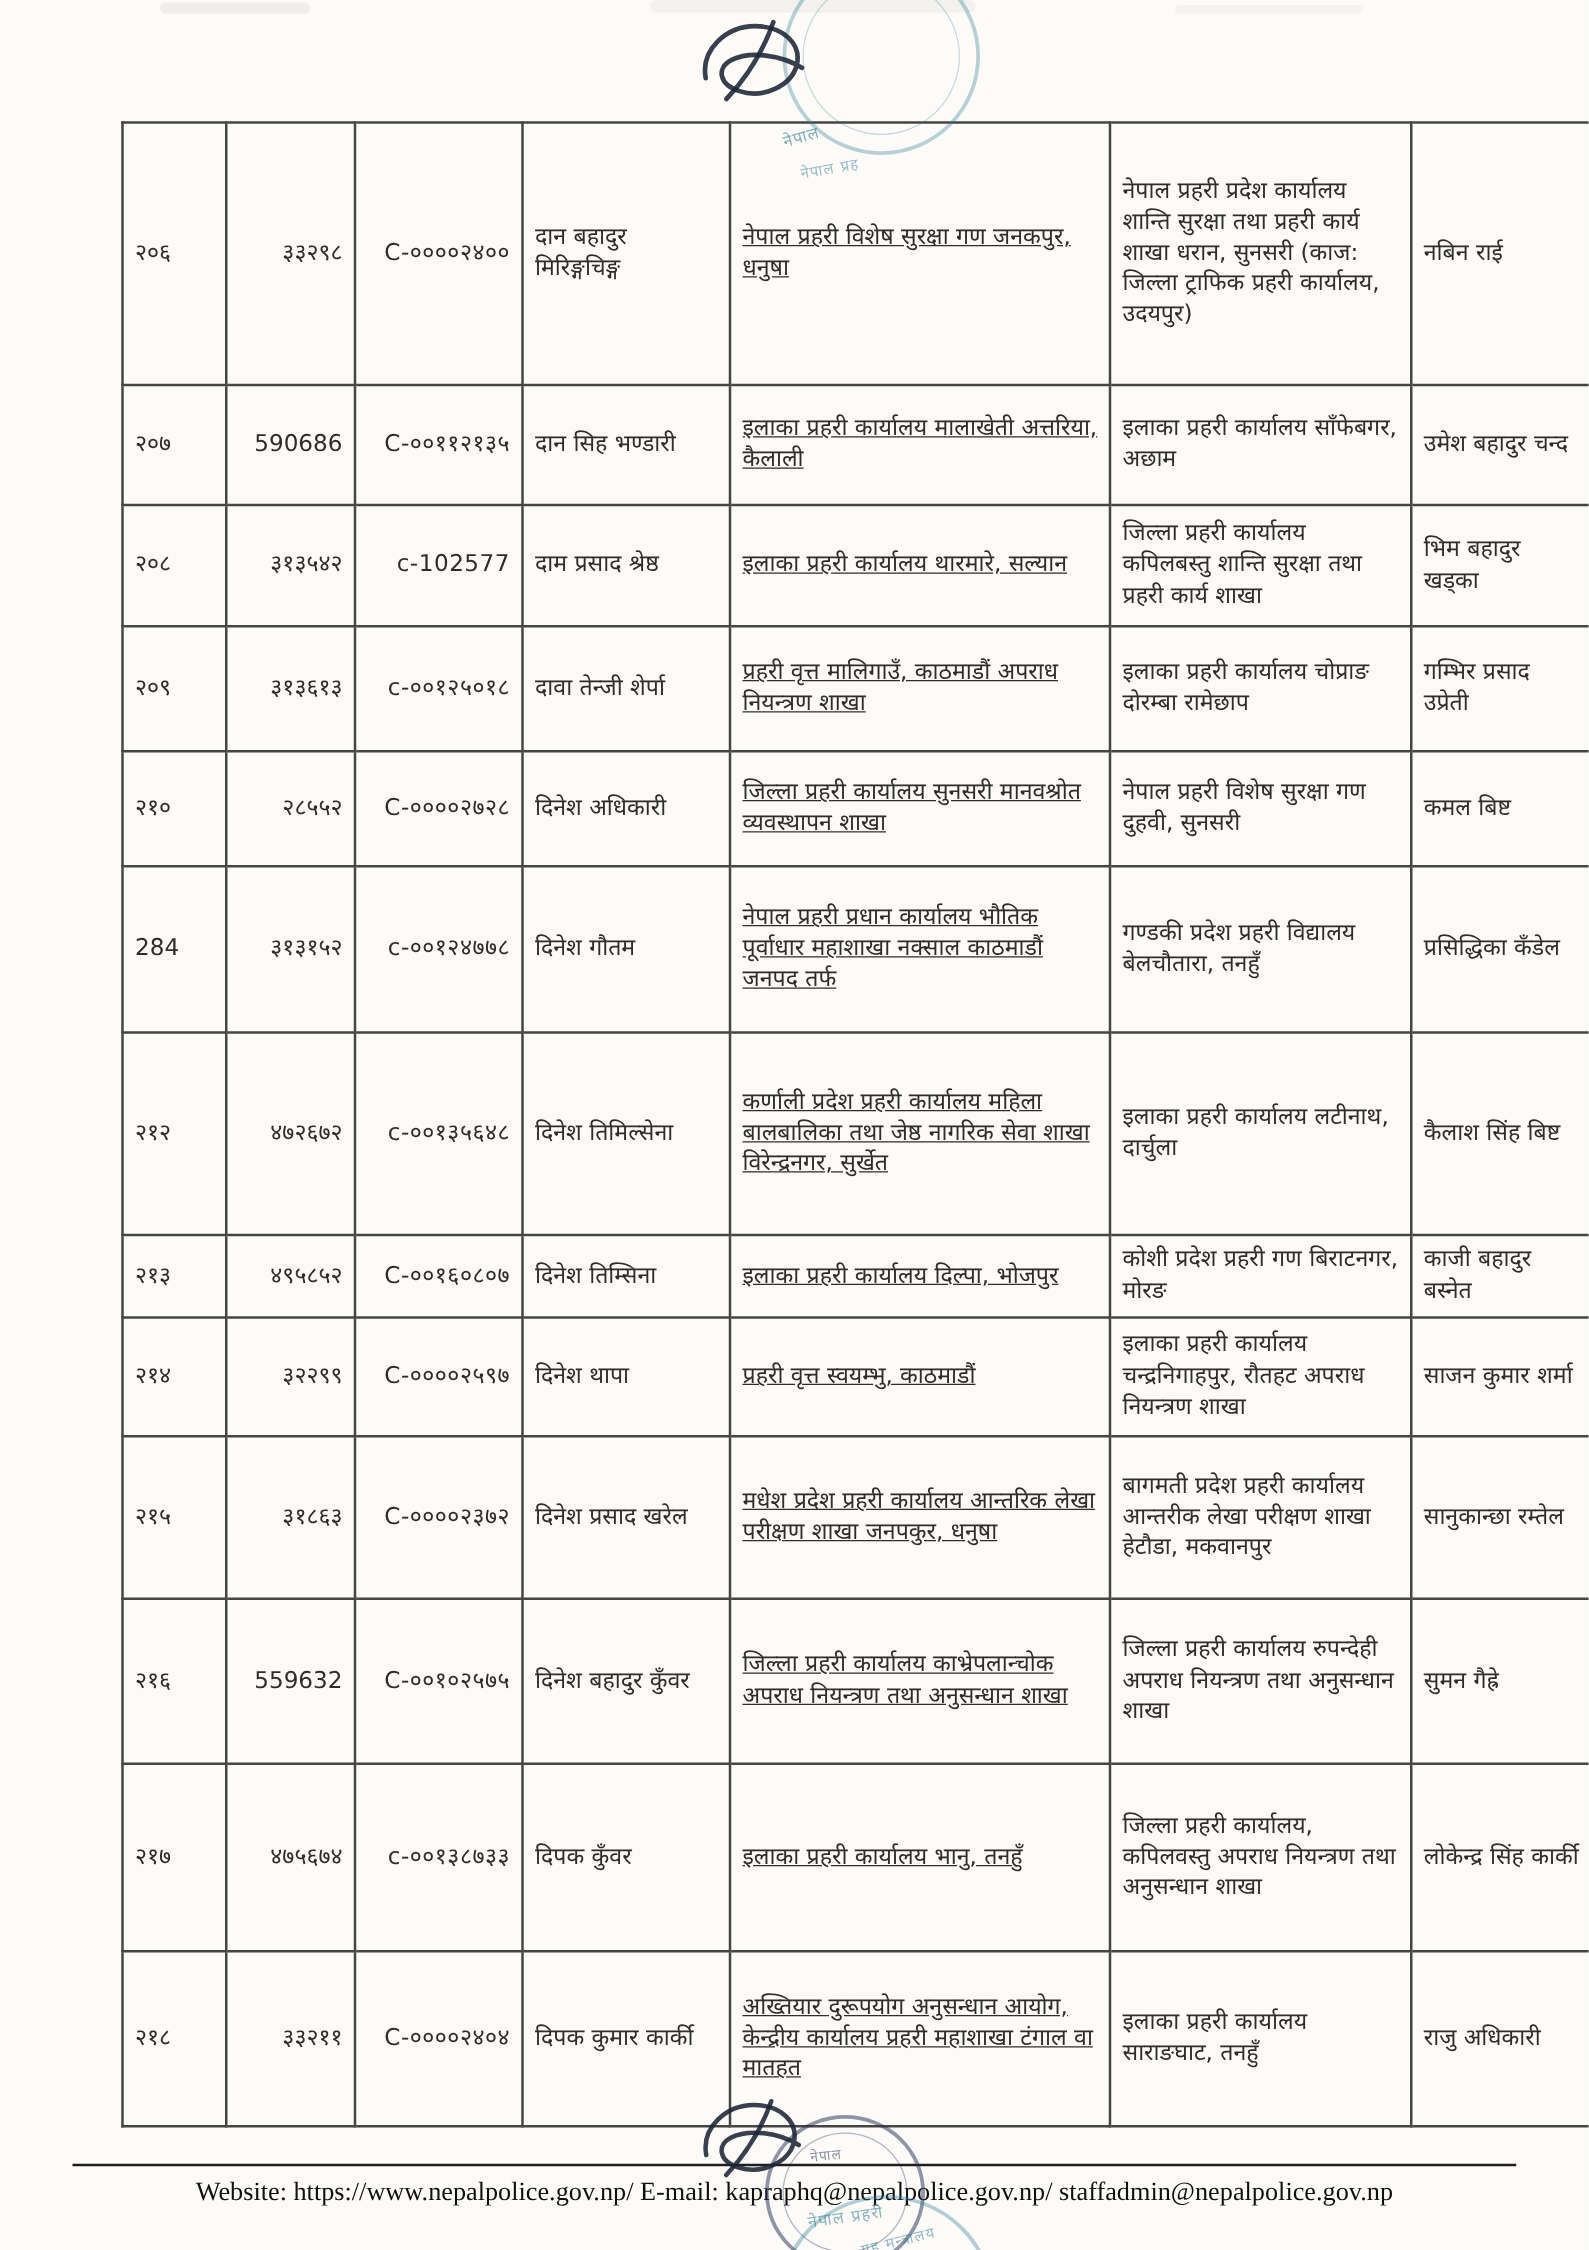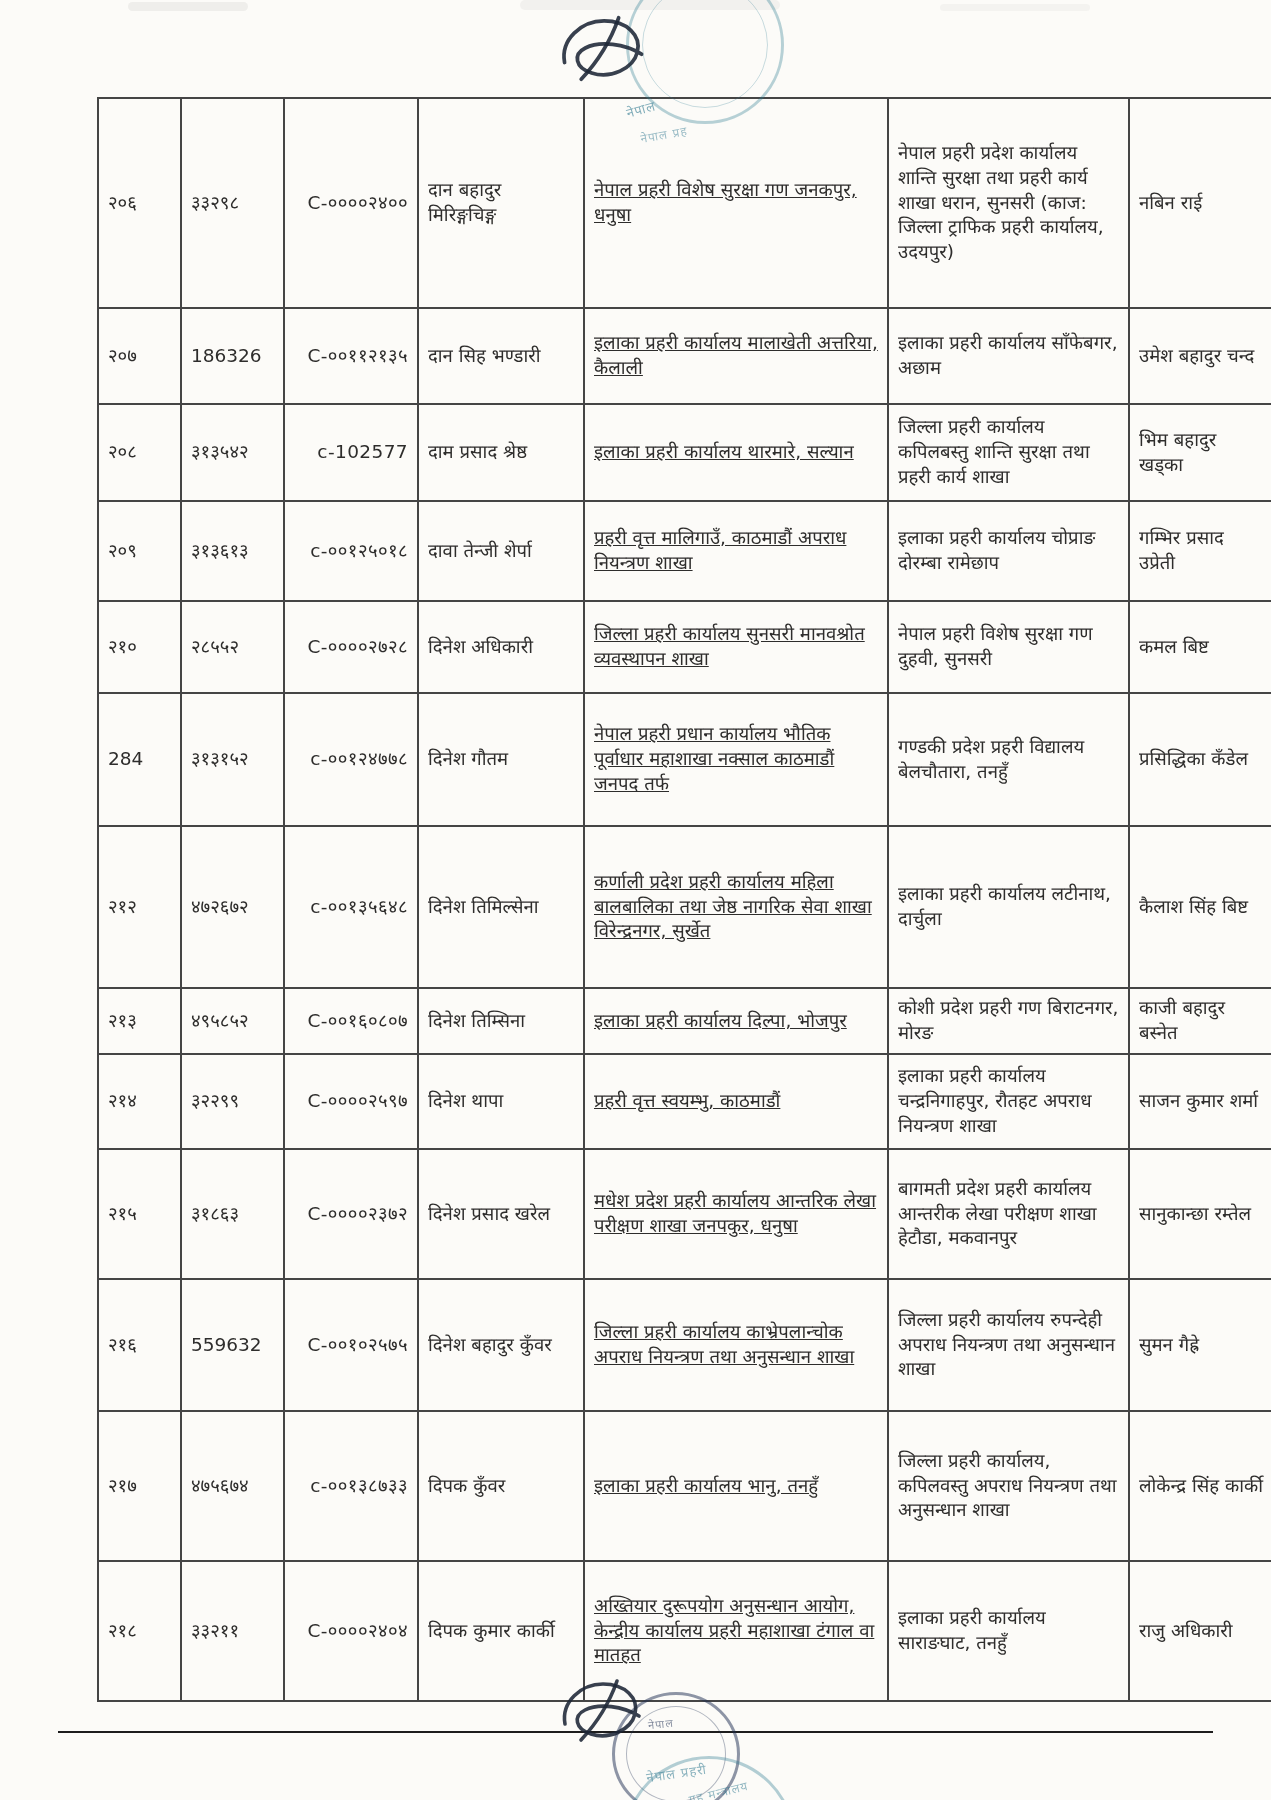--- a/index.html
+++ b/index.html
@@ -26,21 +26,21 @@
   table.roster td{
     border:2px solid #454545;
     vertical-align:middle;
     padding:4px 9px;
     font-size:18.5px;
     line-height:1.34;
     color:#2e2d2c;
     word-wrap:break-word;
   }
   .c-sn{width:63px;font-size:17px;color:#3c3c3c;padding:4px 2px;}
-  .c-num{width:83px;text-align:left;font-size:16px;color:#474645;padding:4px 2px;}
+  .c-num{width:83px;text-align:right;font-size:16px;color:#474645;padding:4px 2px;}
   .c-code{width:114px;text-align:right;font-size:16px;color:#474645;padding:4px 2px;letter-spacing:.4px;}
   .c-name{width:146px;border-radius:19px;}
   .c-from{width:284px;text-decoration:underline;}
   .c-to{width:221px;margin-left:44px;}
   .c-rep{width:124px;}
   
   tbody tr:nth-child(1){height:210px;}
   tbody tr:nth-child(2){height:96px;}
   tbody tr:nth-child(3){height:97px;}
   tbody tr:nth-child(4){height:100px;}
@@ -129,21 +129,21 @@
           <td class="c-sn">२०६</td>
           <td class="c-num">३३२९८</td>
           <td class="c-code">C-००००२४००</td>
           <td class="c-name">दान बहादुर मिरिङ्गचिङ्ग</td>
           <td class="c-from">नेपाल प्रहरी विशेष सुरक्षा गण जनकपुर, धनुषा</td>
           <td class="c-to">नेपाल प्रहरी प्रदेश कार्यालय शान्ति सुरक्षा तथा प्रहरी कार्य शाखा धरान, सुनसरी (काज: जिल्ला ट्राफिक प्रहरी कार्यालय, उदयपुर)</td>
           <td class="c-rep">नबिन राई</td>
         </tr>
         <tr>
           <td class="c-sn">२०७</td>
-          <td class="c-num">186326</td>
+          <td class="c-num">590686</td>
           <td class="c-code">C-००११२१३५</td>
           <td class="c-name">दान सिह भण्डारी</td>
           <td class="c-from">इलाका प्रहरी कार्यालय मालाखेती अत्तरिया, कैलाली</td>
           <td class="c-to">इलाका प्रहरी कार्यालय साँफेबगर, अछाम</td>
           <td class="c-rep">उमेश बहादुर चन्द</td>
         </tr>
         <tr>
           <td class="c-sn">२०८</td>
           <td class="c-num">३१३५४२</td>
           <td class="c-code">c-102577</td>
@@ -251,14 +251,15 @@
       <path d="M30,64 C45,48 58,28 66,5"></path>
     </svg>
   </div>
   <div class="stamp stamp-bottom"></div>
   <span class="stampfrag frag-bi">नेपाल</span>
   <div class="stamp stamp-bottom2"></div>
   <span class="stampfrag frag-b1">नेपाल प्रहरी</span>
   <span class="stampfrag frag-b2">गृह मन्त्रालय</span>
 
   <div class="footer-rule"></div>
+  <div class="footer-text">Website: https://www.nepalpolice.gov.np/ E-mail: kapraphq@nepalpolice.gov.np/ staffadmin@nepalpolice.gov.np</div>
 
 </div>
 
 </body></html>

